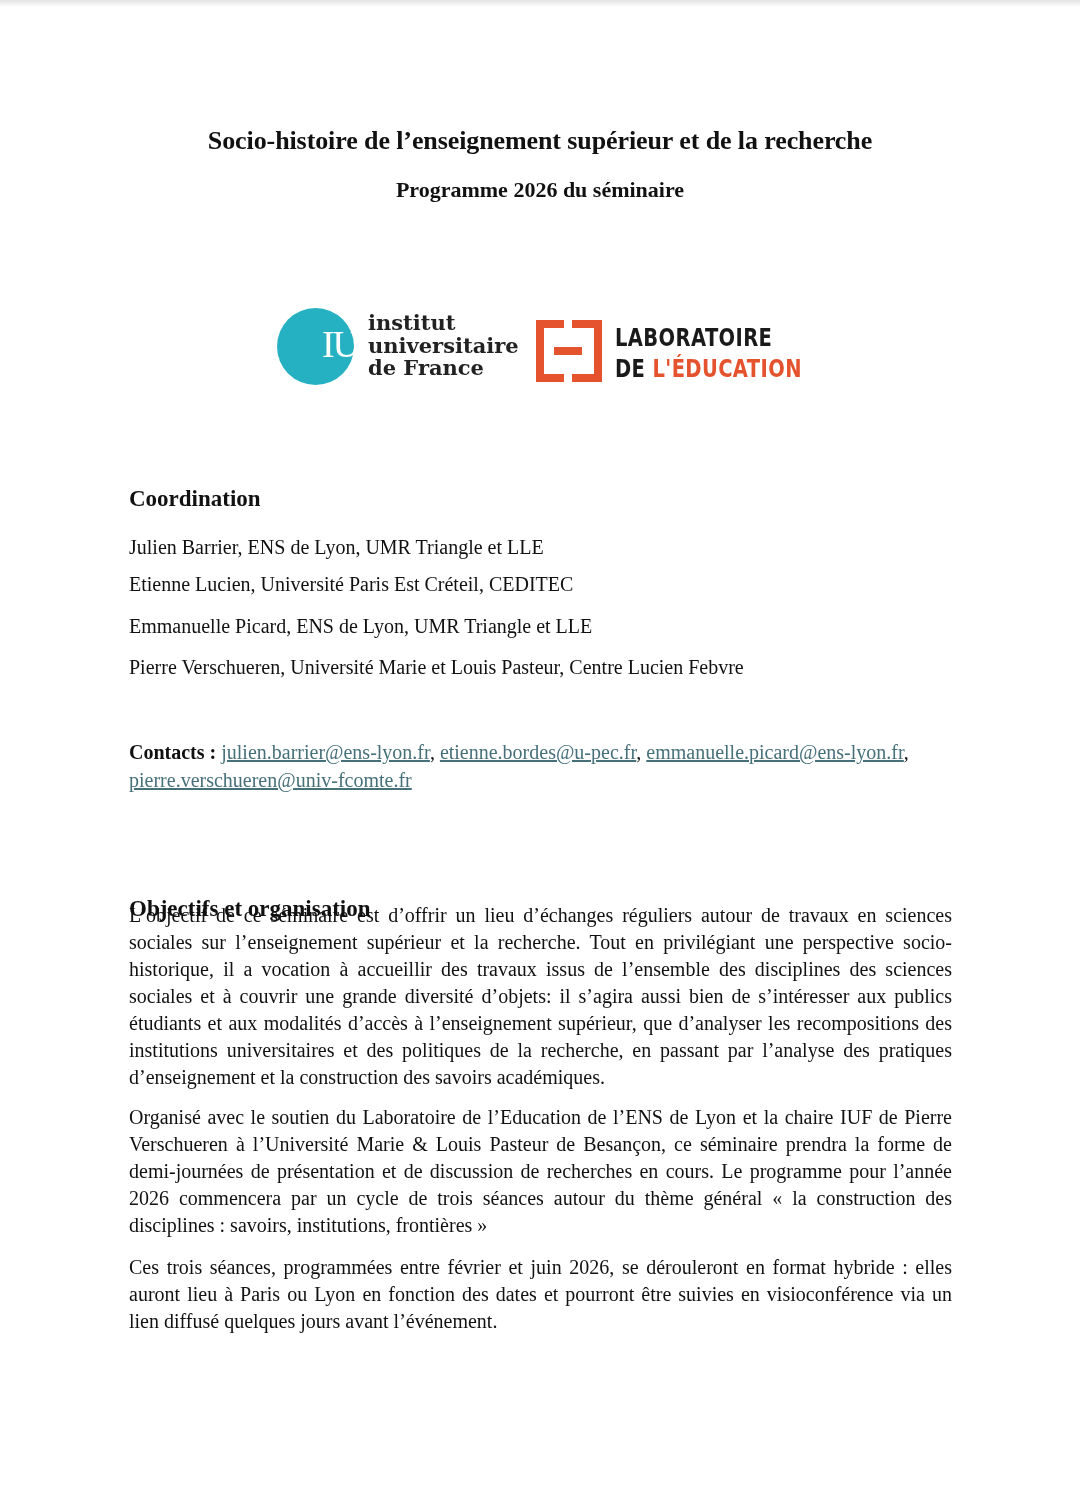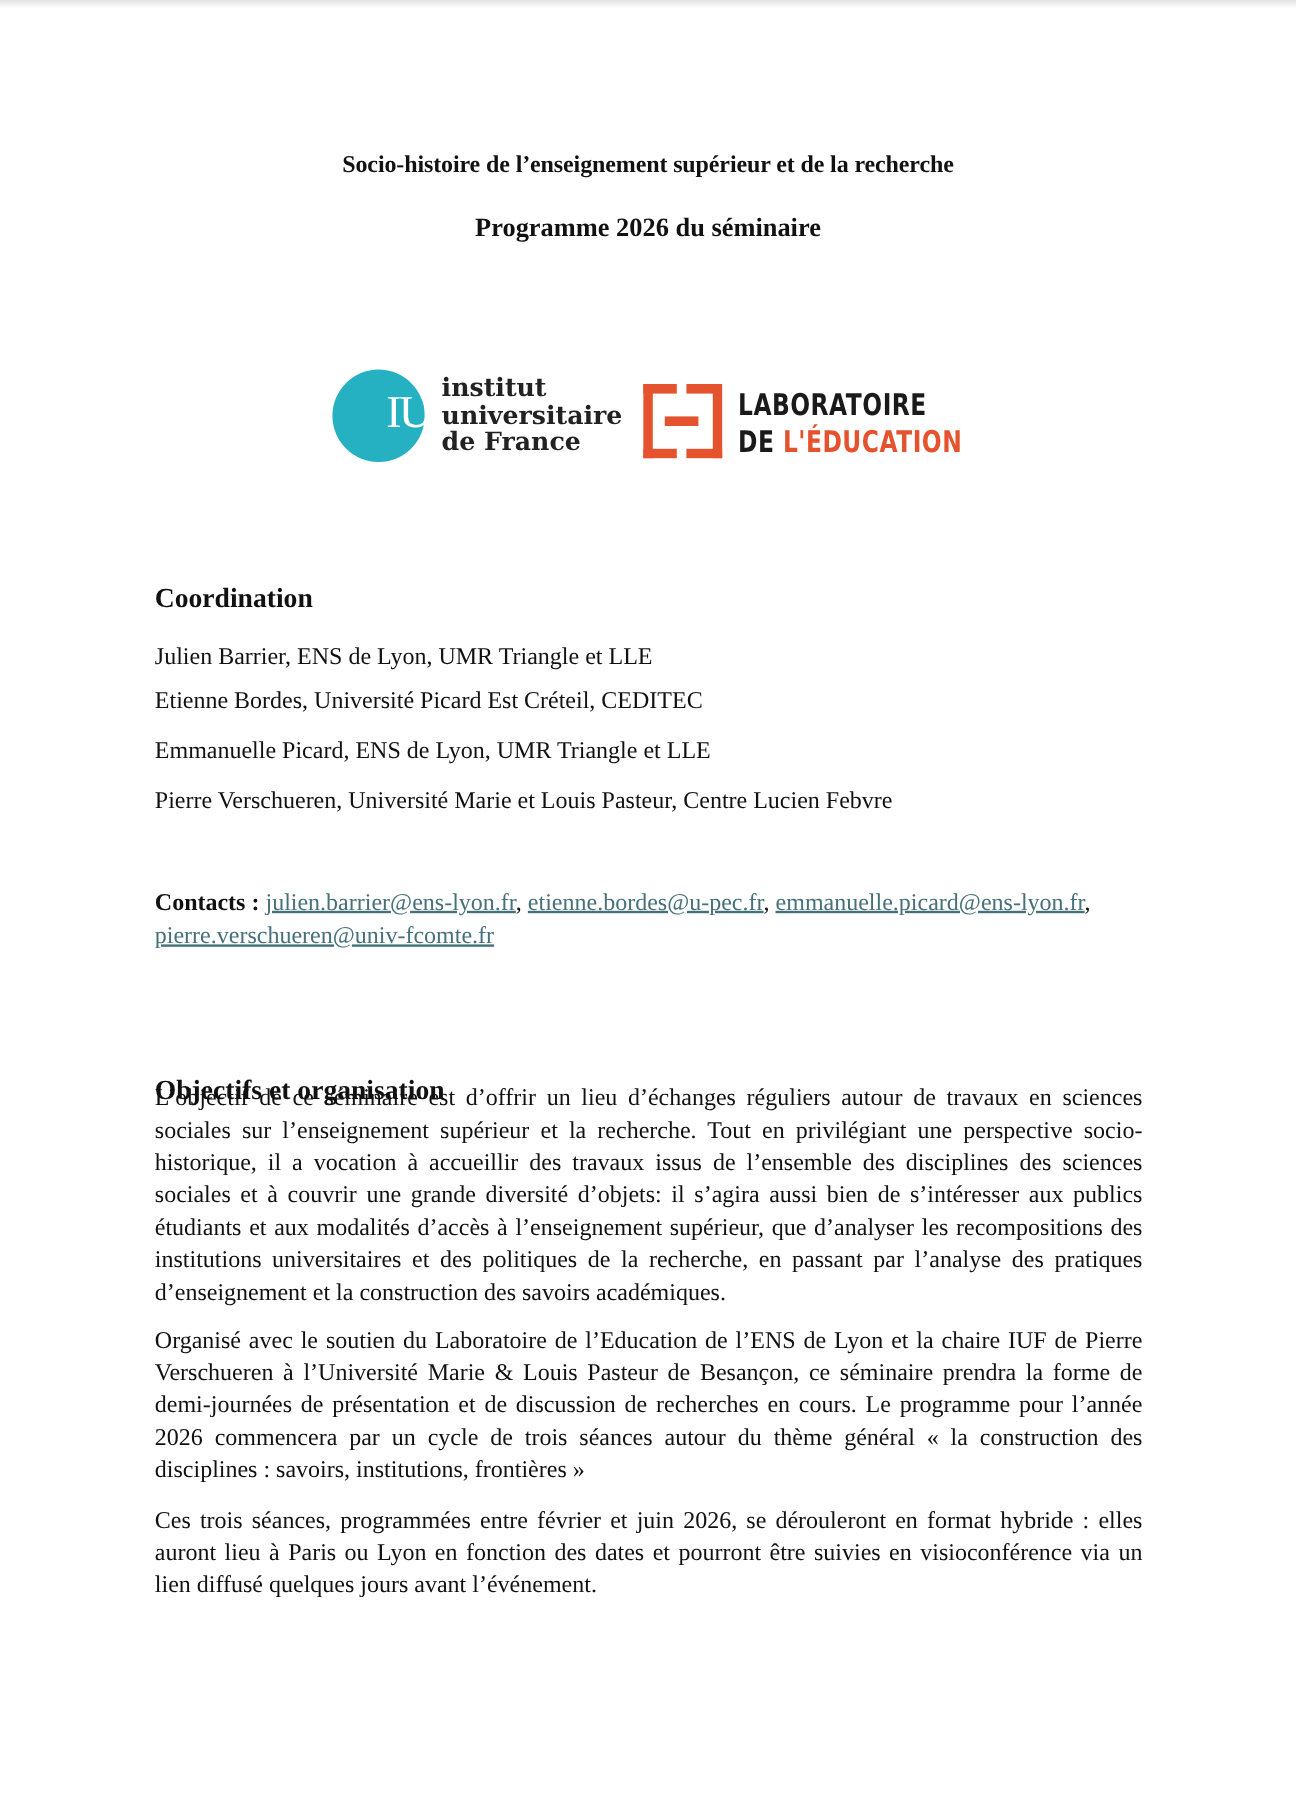--- a/index.html
+++ b/index.html
@@ -1,21 +1,21 @@
 <!DOCTYPE html>
 <html><head>
 <meta charset="utf-8">
 <style>
   html, body { margin: 0; padding: 0; background: #ffffff; }
   body { width: 1080px; height: 1507px; position: relative; overflow: hidden;
          font-family: "Liberation Serif", "DejaVu Serif", serif; color: #111; }
   .top-shadow { position: absolute; left: 0; top: 0; width: 1080px; height: 7px;
                 background: linear-gradient(#e2e2e2, #ffffff); }
   .title { position: absolute; left: 0; width: 1080px; text-align: center; font-weight: bold; }
-  #title1 { top: 126px; font-size: 20px; letter-spacing: -0.1px; }
+  #title1 { top: 126px; font-size: 26px; letter-spacing: -0.1px; }
   #title2 { top: 177px; font-size: 22px; }
 
   .logos { position: absolute; top: 306px; left: 277px; width: 530px; height: 82px; }
   .iuf-circle { position: absolute; left: 0; top: 2px; width: 77px; height: 77px; border-radius: 50%;
                 background: #26b1c3; }
   .iuf-letters { position: absolute; left: 0; top: 18px; width: 77px; text-align: center;
                  font-family: "Liberation Serif", serif; font-size: 38px; color: #fff; letter-spacing: -2px; line-height: 40px; padding-left: 34px; }
   .iuf-text { position: absolute; left: 91px; top: 6px; font-family: "DejaVu Serif", serif; font-weight: bold;
               font-size: 21px; line-height: 22.5px; color: #222; }
   .le-mark { position: absolute; left: 259px; top: 14px; width: 66px; height: 62px; }
@@ -70,21 +70,21 @@
     <div class="le-text">
       <div class="dark">LABORATOIRE</div>
       <div><span class="dark">DE </span><span class="orange">L'ÉDUCATION</span></div>
     </div>
   </div>
 </div>
 
 <div class="content" style="top:0;">
   <h2 id="coord-head">Coordination</h2>
   <div class="coord-line" style="top:536px;">Julien Barrier, ENS de Lyon, UMR Triangle et LLE</div>
-  <div class="coord-line" style="top:573px;">Etienne Bordes, Université Picard Est Créteil, CEDITEC</div>
+  <div class="coord-line" style="top:573px;">Etienne Lucien, Université Paris Est Créteil, CEDITEC</div>
   <div class="coord-line" style="top:615px;">Emmanuelle Picard, ENS de Lyon, UMR Triangle et LLE</div>
   <div class="coord-line" style="top:656px;">Pierre Verschueren, Université Marie et Louis Pasteur, Centre Lucien Febvre</div>
 
   <div id="contacts">
     <b>Contacts :</b>
     <a href="#">julien.barrier@ens-lyon.fr</a>,
     <a href="#">etienne.bordes@u-pec.fr</a>,
     <a href="#">emmanuelle.picard@ens-lyon.fr</a>,
     <a href="#">pierre.verschueren@univ-fcomte.fr</a>
   </div>

